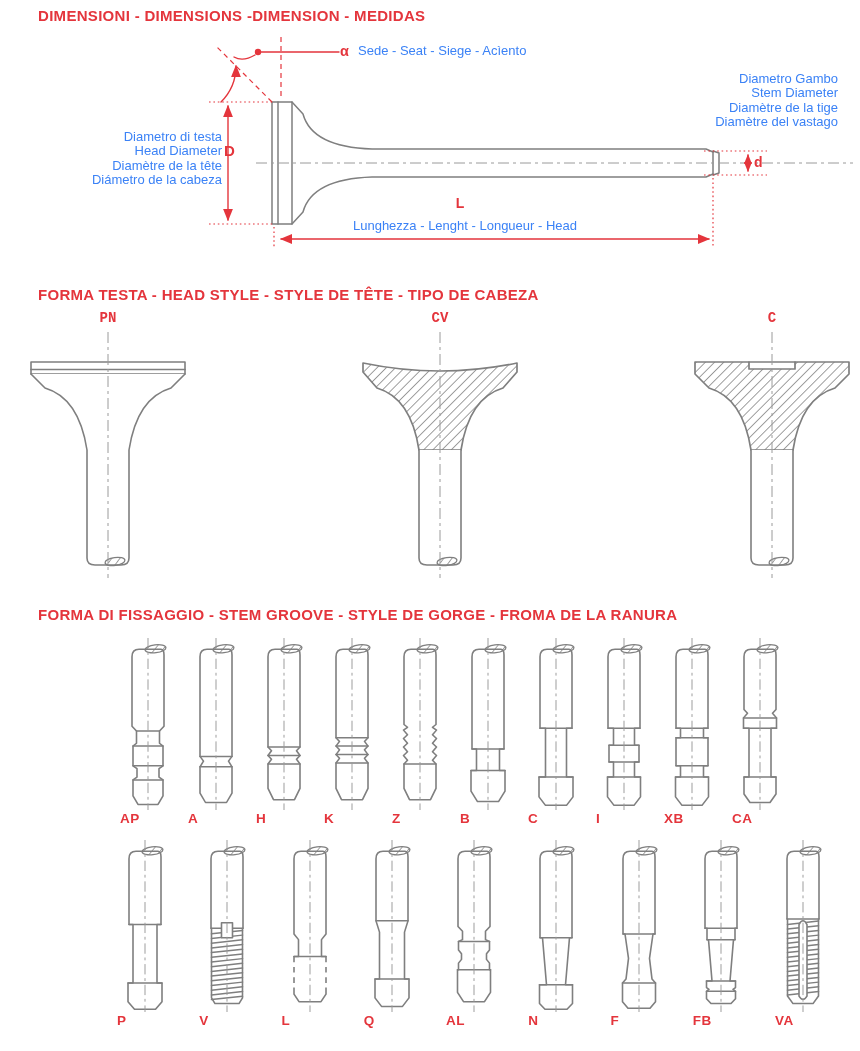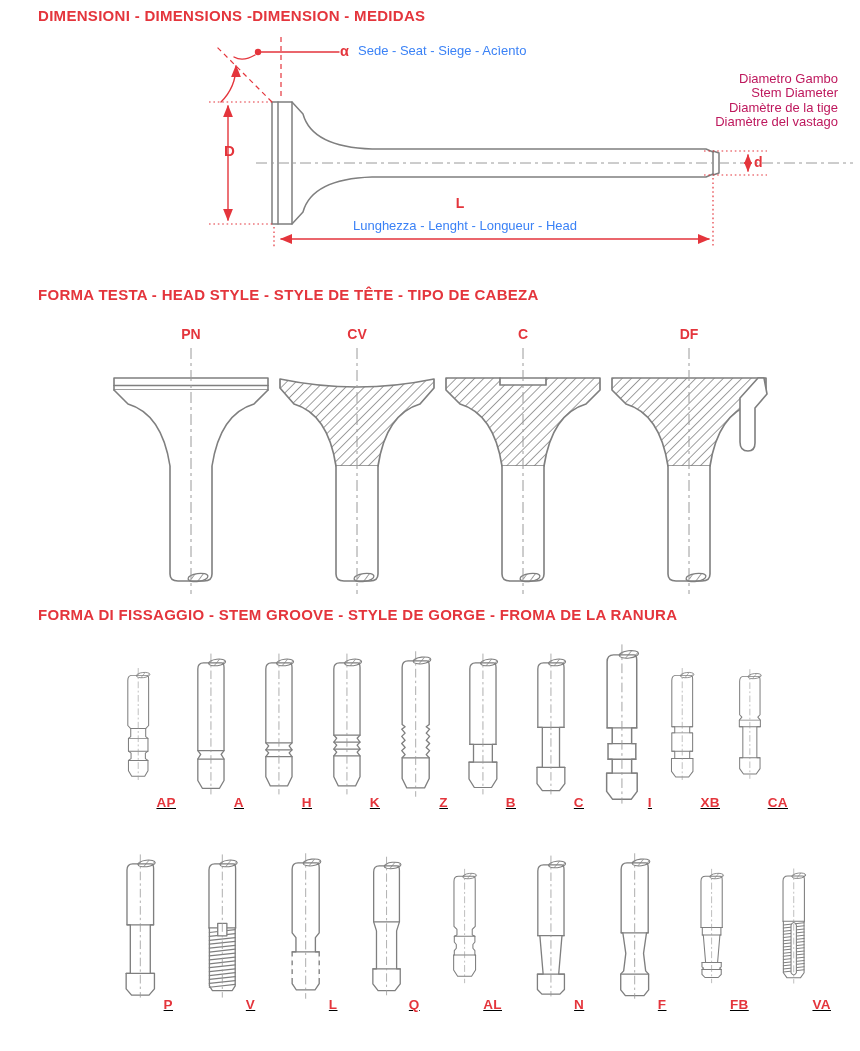--- a/index.html
+++ b/index.html
@@ -1,44 +1,44 @@
 <!DOCTYPE html>
 <html><head>
 <meta charset="utf-8">
 <style>
   html,body{margin:0;padding:0;background:#fff;}
   .page{position:relative;width:860px;height:1051px;background:#fff;overflow:hidden;
         font-family:"Liberation Sans",sans-serif;}
   .sec{position:absolute;left:0;width:860px;}
   .sec-title{position:absolute;font-size:15px;font-weight:bold;color:#E4353C;letter-spacing:.3px;white-space:nowrap;}
   .rtxt{position:absolute;font-size:13px;color:#3b82f6;white-space:nowrap;line-height:14.4px;}
-  .rblock{position:absolute;font-size:13px;color:#be185d;line-height:14.4px;}
+  .rblock{position:absolute;font-size:13px;color:#3b82f6;line-height:14.4px;}
   .rsym{position:absolute;font-size:15px;font-weight:bold;color:#E4353C;}
   .svgabs{position:absolute;left:0;top:0;}
   
   .ol{fill:none;stroke:#7F7F7F;stroke-width:1.6;stroke-linejoin:round;stroke-linecap:round;}
   .olf{fill:#fff;stroke:#7F7F7F;stroke-width:1.6;stroke-linejoin:round;stroke-linecap:round;}
   .hatbody{fill:url(#hatch);stroke:#7F7F7F;stroke-width:1.7;stroke-linejoin:round;}
   .hat{fill:url(#hatch);stroke:#7F7F7F;stroke-width:1.3;}
   .cl{fill:none;stroke:#9a9a9a;stroke-width:1;stroke-dasharray:11 4 3 4;}
   .gl{fill:none;stroke:#7F7F7F;stroke-width:1.5;stroke-linejoin:round;stroke-linecap:round;}
   .glf{fill:#fff;stroke:#7F7F7F;stroke-width:1.5;stroke-linejoin:round;}
   .rl{fill:none;stroke:#E4353C;stroke-width:1.4;stroke-linecap:round;}
   .rdash{fill:none;stroke:#E4353C;stroke-width:1.2;stroke-dasharray:5 4;}
   .rdot{fill:none;stroke:#E4353C;stroke-width:1.2;stroke-dasharray:1.6 2.8;}
   .rfill{fill:#E4353C;stroke:none;}
   
-  .head-row{position:absolute;top:40px;left:25px;width:830px;display:flex;justify-content:center;}
+  .head-row{position:absolute;top:24px;left:25px;width:830px;display:flex;justify-content:space-between;font-family:Liberation Mono, monospace;}
   .hcell{width:166px;display:flex;flex-direction:column;align-items:center;}
   .hlabel{font-size:14px;font-weight:bold;color:#E4353C;height:16px;margin-bottom:6px;}
   
   .grow{position:absolute;display:flex;justify-content:space-between;}
   .grow1{top:34px;left:120px;width:668px;}
   .grow2{top:236px;left:117px;width:714px;}
-  .gcell{width:56px;display:flex;flex-direction:row;align-items:flex-end;text-decoration:underline;}
+  .gcell{width:56px;display:flex;flex-direction:column;align-items:flex-start;}
   .glabel{font-size:13.5px;font-weight:bold;color:#E4353C;margin-top:1px;letter-spacing:.4px;}
 </style>
 </head>
 <body>
 
 <div class="page">
 
   <div class="sec" id="sec1" style="top:0;height:262px;">
     <svg class="svgabs" width="860" height="262" viewBox="0 0 860 262">
       <defs>
@@ -70,20 +70,26 @@
       <circle class="rfill" cx="258" cy="52" r="3.2"></circle>
       <path class="rl" d="M261,52 H339"></path>
       <path class="rdot" d="M704,151 H767 M704,175 H767"></path>
       <path class="rl" d="M748,155 V171" marker-start="url(#ars)" marker-end="url(#ars)"></path>
       <path class="rdot" d="M274,227 V248 M713,178 V248"></path>
       <path class="rl" d="M281,239 H709" marker-start="url(#ar)" marker-end="url(#ar)"></path>
     </svg>
     <div class="sec-title" style="left:38px;top:7px;">DIMENSIONI - DIMENSIONS -DIMENSION - MEDIDAS</div>
     <div class="rsym" style="left:340px;top:43px;font-size:14.5px;">α</div>
     <div class="rtxt" style="left:358px;top:44px;">Sede - Seat - Siege - Acìento</div>
+    <div class="rblock" style="left:20px;top:130px;width:202px;text-align:right;">
+      <div>Diametro di testa</div>
+      <div>Head Diameter</div>
+      <div>Diamètre de la tête</div>
+      <div>Diámetro de la cabeza</div>
+    </div>
     <div class="rsym" style="left:224px;top:142px;">D</div>
     <div class="rblock" style="left:640px;top:72px;width:198px;text-align:right;">
       <div>Diametro Gambo</div>
       <div>Stem Diameter</div>
       <div>Diamètre de la tige</div>
       <div>Diamètre del vastago</div>
     </div>
     <div class="rsym" style="left:754px;top:154px;font-size:14px;">d</div>
     <div class="rsym" style="left:440px;top:195px;width:40px;text-align:center;font-size:14px;">L</div>
     <div class="rtxt" style="left:300px;top:219px;width:330px;text-align:center;">Lunghezza - Lenght - Longueur - Head</div>
@@ -119,30 +125,20 @@
         <div class="hlabel">C</div>
         <svg width="166" height="246" viewBox="0 0 166 246">
           <path class="hatbody" d="M6,30 H60 V37 H106 V30 H160 V42 L146,56 Q112,66 104,118 L62,118 Q54,66 20,56 L6,42 Z"></path>
           <line class="ol" x1="60" y1="30" x2="106" y2="30"></line>
           <path class="olf" d="M62,118 V226 Q62,233 70,233 H96 Q104,233 104,226 V118"></path>
           <ellipse class="hat" cx="90" cy="229.5" rx="10" ry="4" transform="rotate(-8 90 229.5)"></ellipse>
           <path class="cl" d="M83,0 V246"></path>
         </svg>
       </div>
 
-      <div class="hcell">
-        <div class="hlabel">DF</div>
-        <svg width="166" height="246" viewBox="0 0 166 246">
-          <path class="hatbody" d="M6,30 H160 V42 L146,56 Q112,66 104,118 L62,118 Q54,66 20,56 L6,42 Z"></path>
-          <path class="olf" d="M152,30 L134,50 V94 Q134,103 142,103 Q149,103 149,95 V60 L161,46 L158,30 Z"></path>
-          <path class="olf" d="M62,118 V226 Q62,233 70,233 H96 Q104,233 104,226 V118"></path>
-          <ellipse class="hat" cx="90" cy="229.5" rx="10" ry="4" transform="rotate(-8 90 229.5)"></ellipse>
-          <path class="cl" d="M83,0 V246"></path>
-        </svg>
-      </div>
 
     </div>
   </div>
 
   <div class="sec" id="sec3" style="top:604px;height:447px;">
     <div class="sec-title" style="left:38px;top:2px;">FORMA DI FISSAGGIO - STEM GROOVE - STYLE DE GORGE - FROMA DE LA RANURA</div>
 
     <div class="grow grow1">
       <div class="gcell">
           <svg width="56" height="172" viewBox="0 0 56 172">

